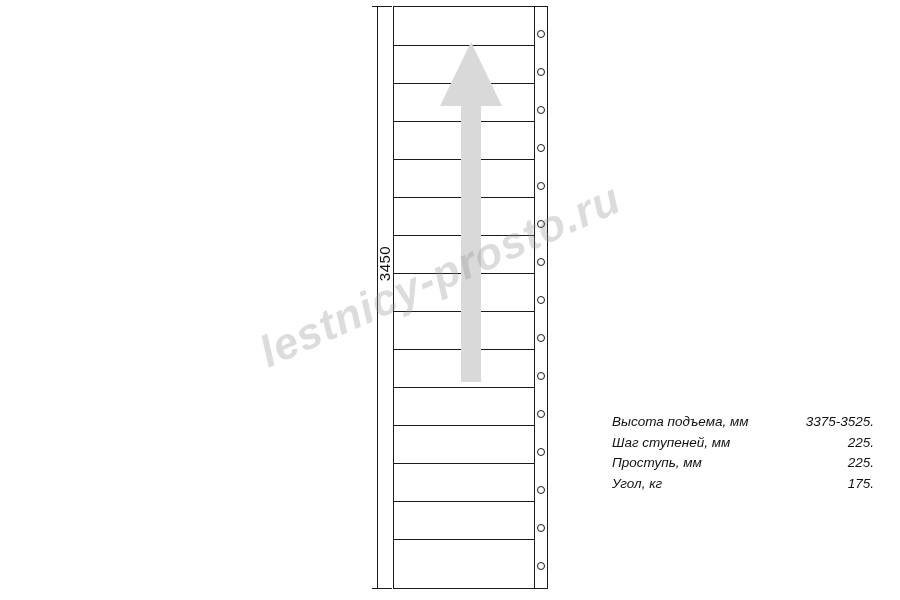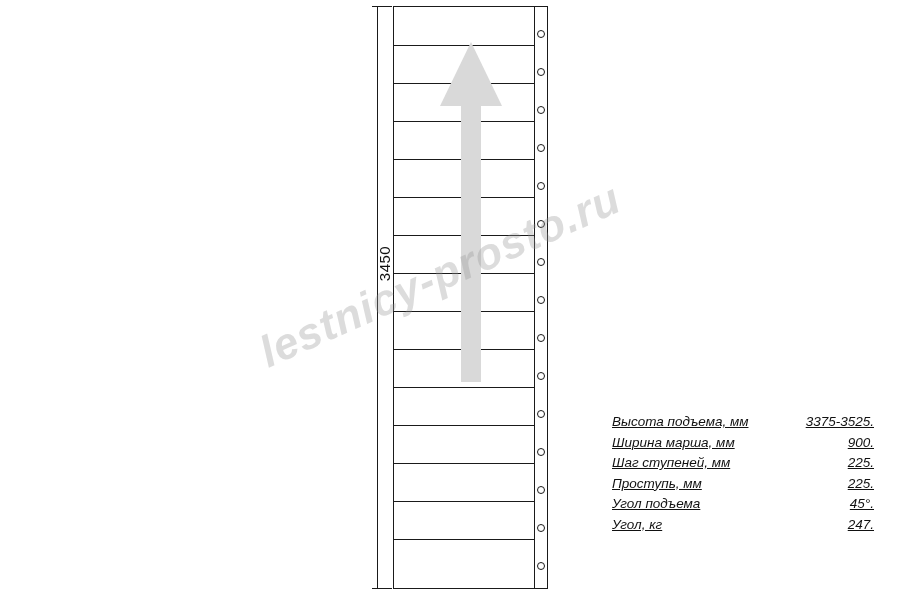--- a/index.html
+++ b/index.html
@@ -129,21 +129,20 @@
     font-style: italic;
     font-size: 13.5px;
     color: #111111;
   }
   .spec-row {
     display: flex;
     justify-content: space-between;
     align-items: baseline;
     line-height: 20.5px;
     white-space: nowrap;
-    text-decoration: underline;
   }
   .spec-label { text-align: left; }
   .spec-value { text-align: left; }
 
   
   .watermark {
     position: absolute;
     left: 160px;
     top: 250px;
     width: 560px;
@@ -207,36 +206,28 @@
   <div class="bolt" style="top:486px"></div>
   <div class="bolt" style="top:524px"></div>
   <div class="bolt" style="top:562px"></div>
 
   <div class="specs">
     <div class="spec-row">
       <span class="spec-label">Высота подъема, мм</span>
       <span class="spec-value">3375-3525.</span>
     </div>
     <div class="spec-row">
-      <span class="spec-label">Ширина марша, мм</span>
-      <span class="spec-value">900.</span>
-    </div>
-    <div class="spec-row">
       <span class="spec-label">Шаг ступеней, мм</span>
       <span class="spec-value">225.</span>
     </div>
     <div class="spec-row">
       <span class="spec-label">Проступь, мм</span>
       <span class="spec-value">225.</span>
     </div>
     <div class="spec-row">
-      <span class="spec-label">Угол подъема</span>
-      <span class="spec-value">45°.</span>
-    </div>
-    <div class="spec-row">
       <span class="spec-label">Угол, кг</span>
-      <span class="spec-value">247.</span>
+      <span class="spec-value">175.</span>
     </div>
   </div>
 
   <div class="watermark">lestnicy-prosto.ru</div>
 
 </div>
 
 </body></html>

